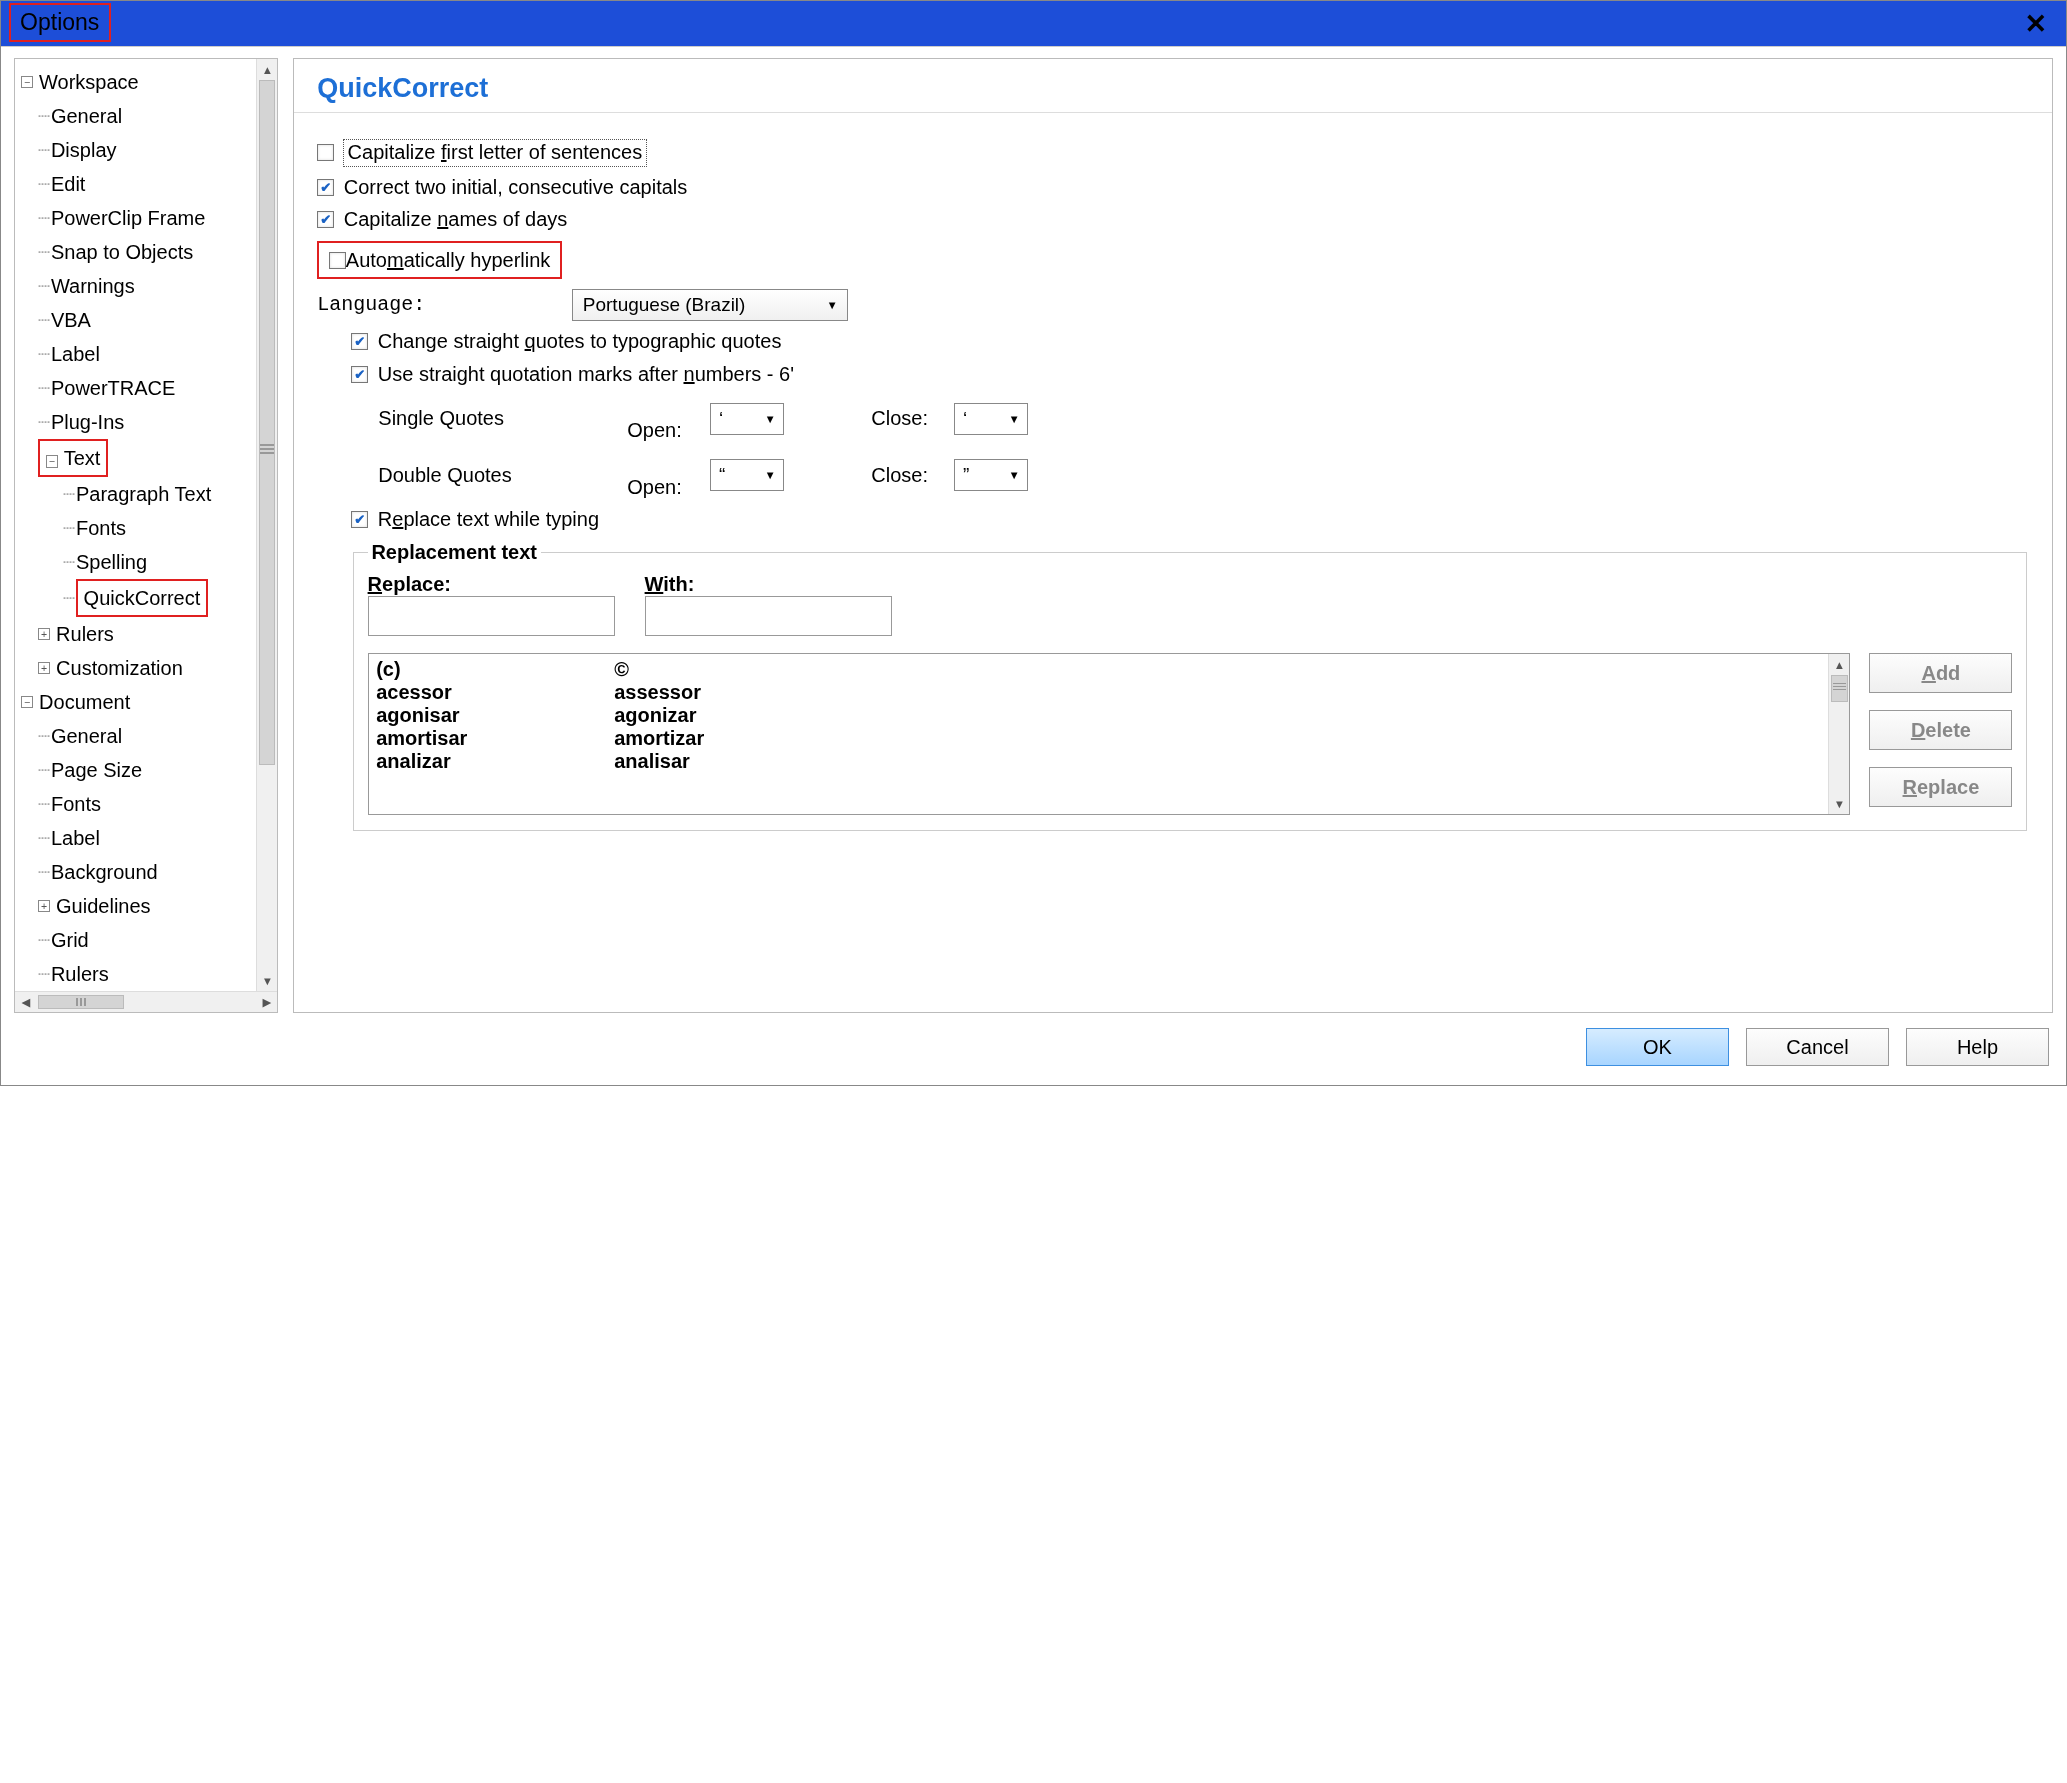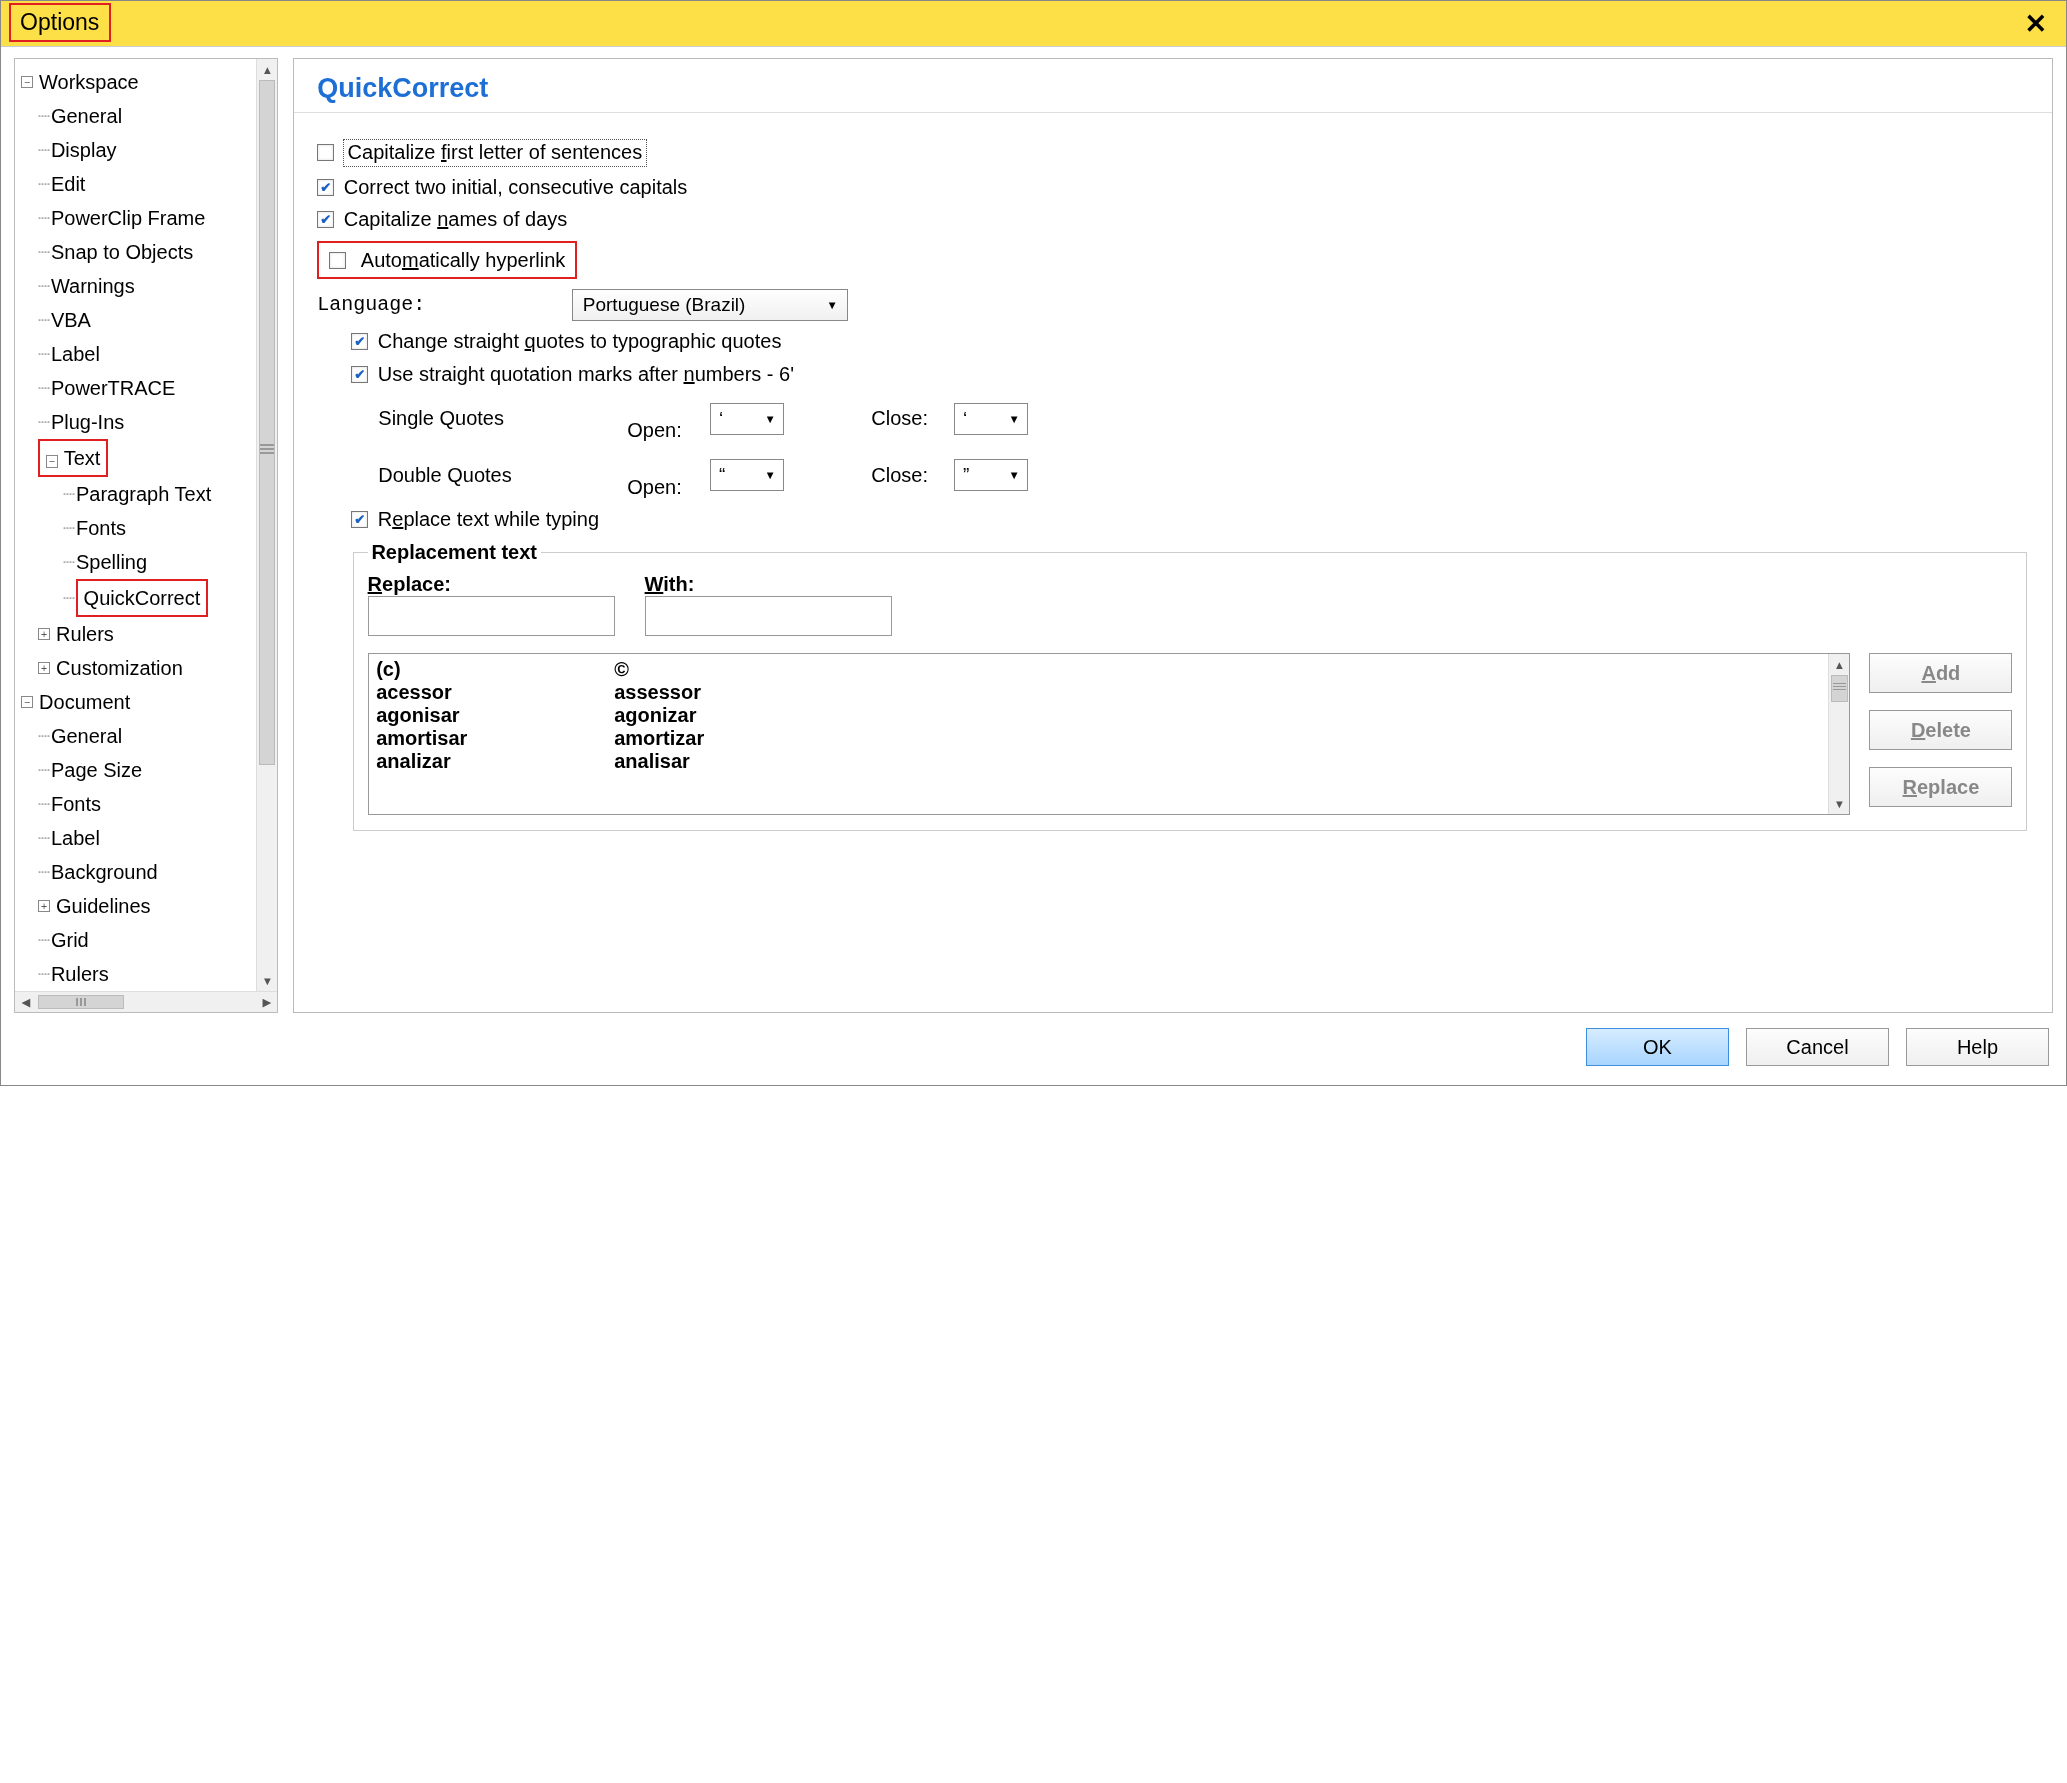--- a/index.html
+++ b/index.html
@@ -9,21 +9,21 @@
     font-size: 20px;
     background: #fff;
     color: #000;
   }
   .window {
     width: 100%;
     border: 1px solid #888;
     background: #fff;
   }
   .titlebar {
-    background: #fde047;
+    background: #1d4ed8;
     height: 46px;
     display: flex;
     align-items: center;
     justify-content: space-between;
     padding: 0 11.4px;
     font-size: 23px;
     border-bottom: 1px solid #ccc;
   }
   .title-highlight {
     border: 2.9px solid #e02020;
@@ -126,21 +126,21 @@
     display:flex; align-items:center; gap:9.5px; margin:9.5px 0;
   }
   .chk {
     width:17px;height:17px;border:1px solid #777;background:#fff;
     display:inline-flex;align-items:center;justify-content:center;
     font-size:13.3px;color:#1a62c4;font-weight:bold;flex-shrink:0;
     box-shadow: inset 0 0 2.9px rgba(0,0,0,0.15);
   }
   .chk.checked::after{content:"✔";}
   .focus-outline { outline:1px dotted #555; padding:1.9px 3.8px;}
-  .red-frame { border:2.9px solid #e02020; padding:5.7px 9.5px; display:inline-flex; align-items:center; gap:15px;}
+  .red-frame { border:2.9px solid #e02020; padding:5.7px 9.5px; display:inline-flex; align-items:center; gap:0;}
   .row { display:flex; align-items:center; margin:7.6px 0; }
   .lbl { margin-right:19px;font-family:Liberation Mono, monospace; }
   .select {
     display:inline-flex;align-items:center;justify-content:space-between;
     border:1px solid #888;background:linear-gradient(#fff,#f0f0f0);
     height:32px;padding:0 9.5px;min-width:276px;font-size:19px;
   }
   .select .caret{font-size:11.4px;}
   .small-select{
     display:inline-flex;align-items:center;justify-content:space-between;

